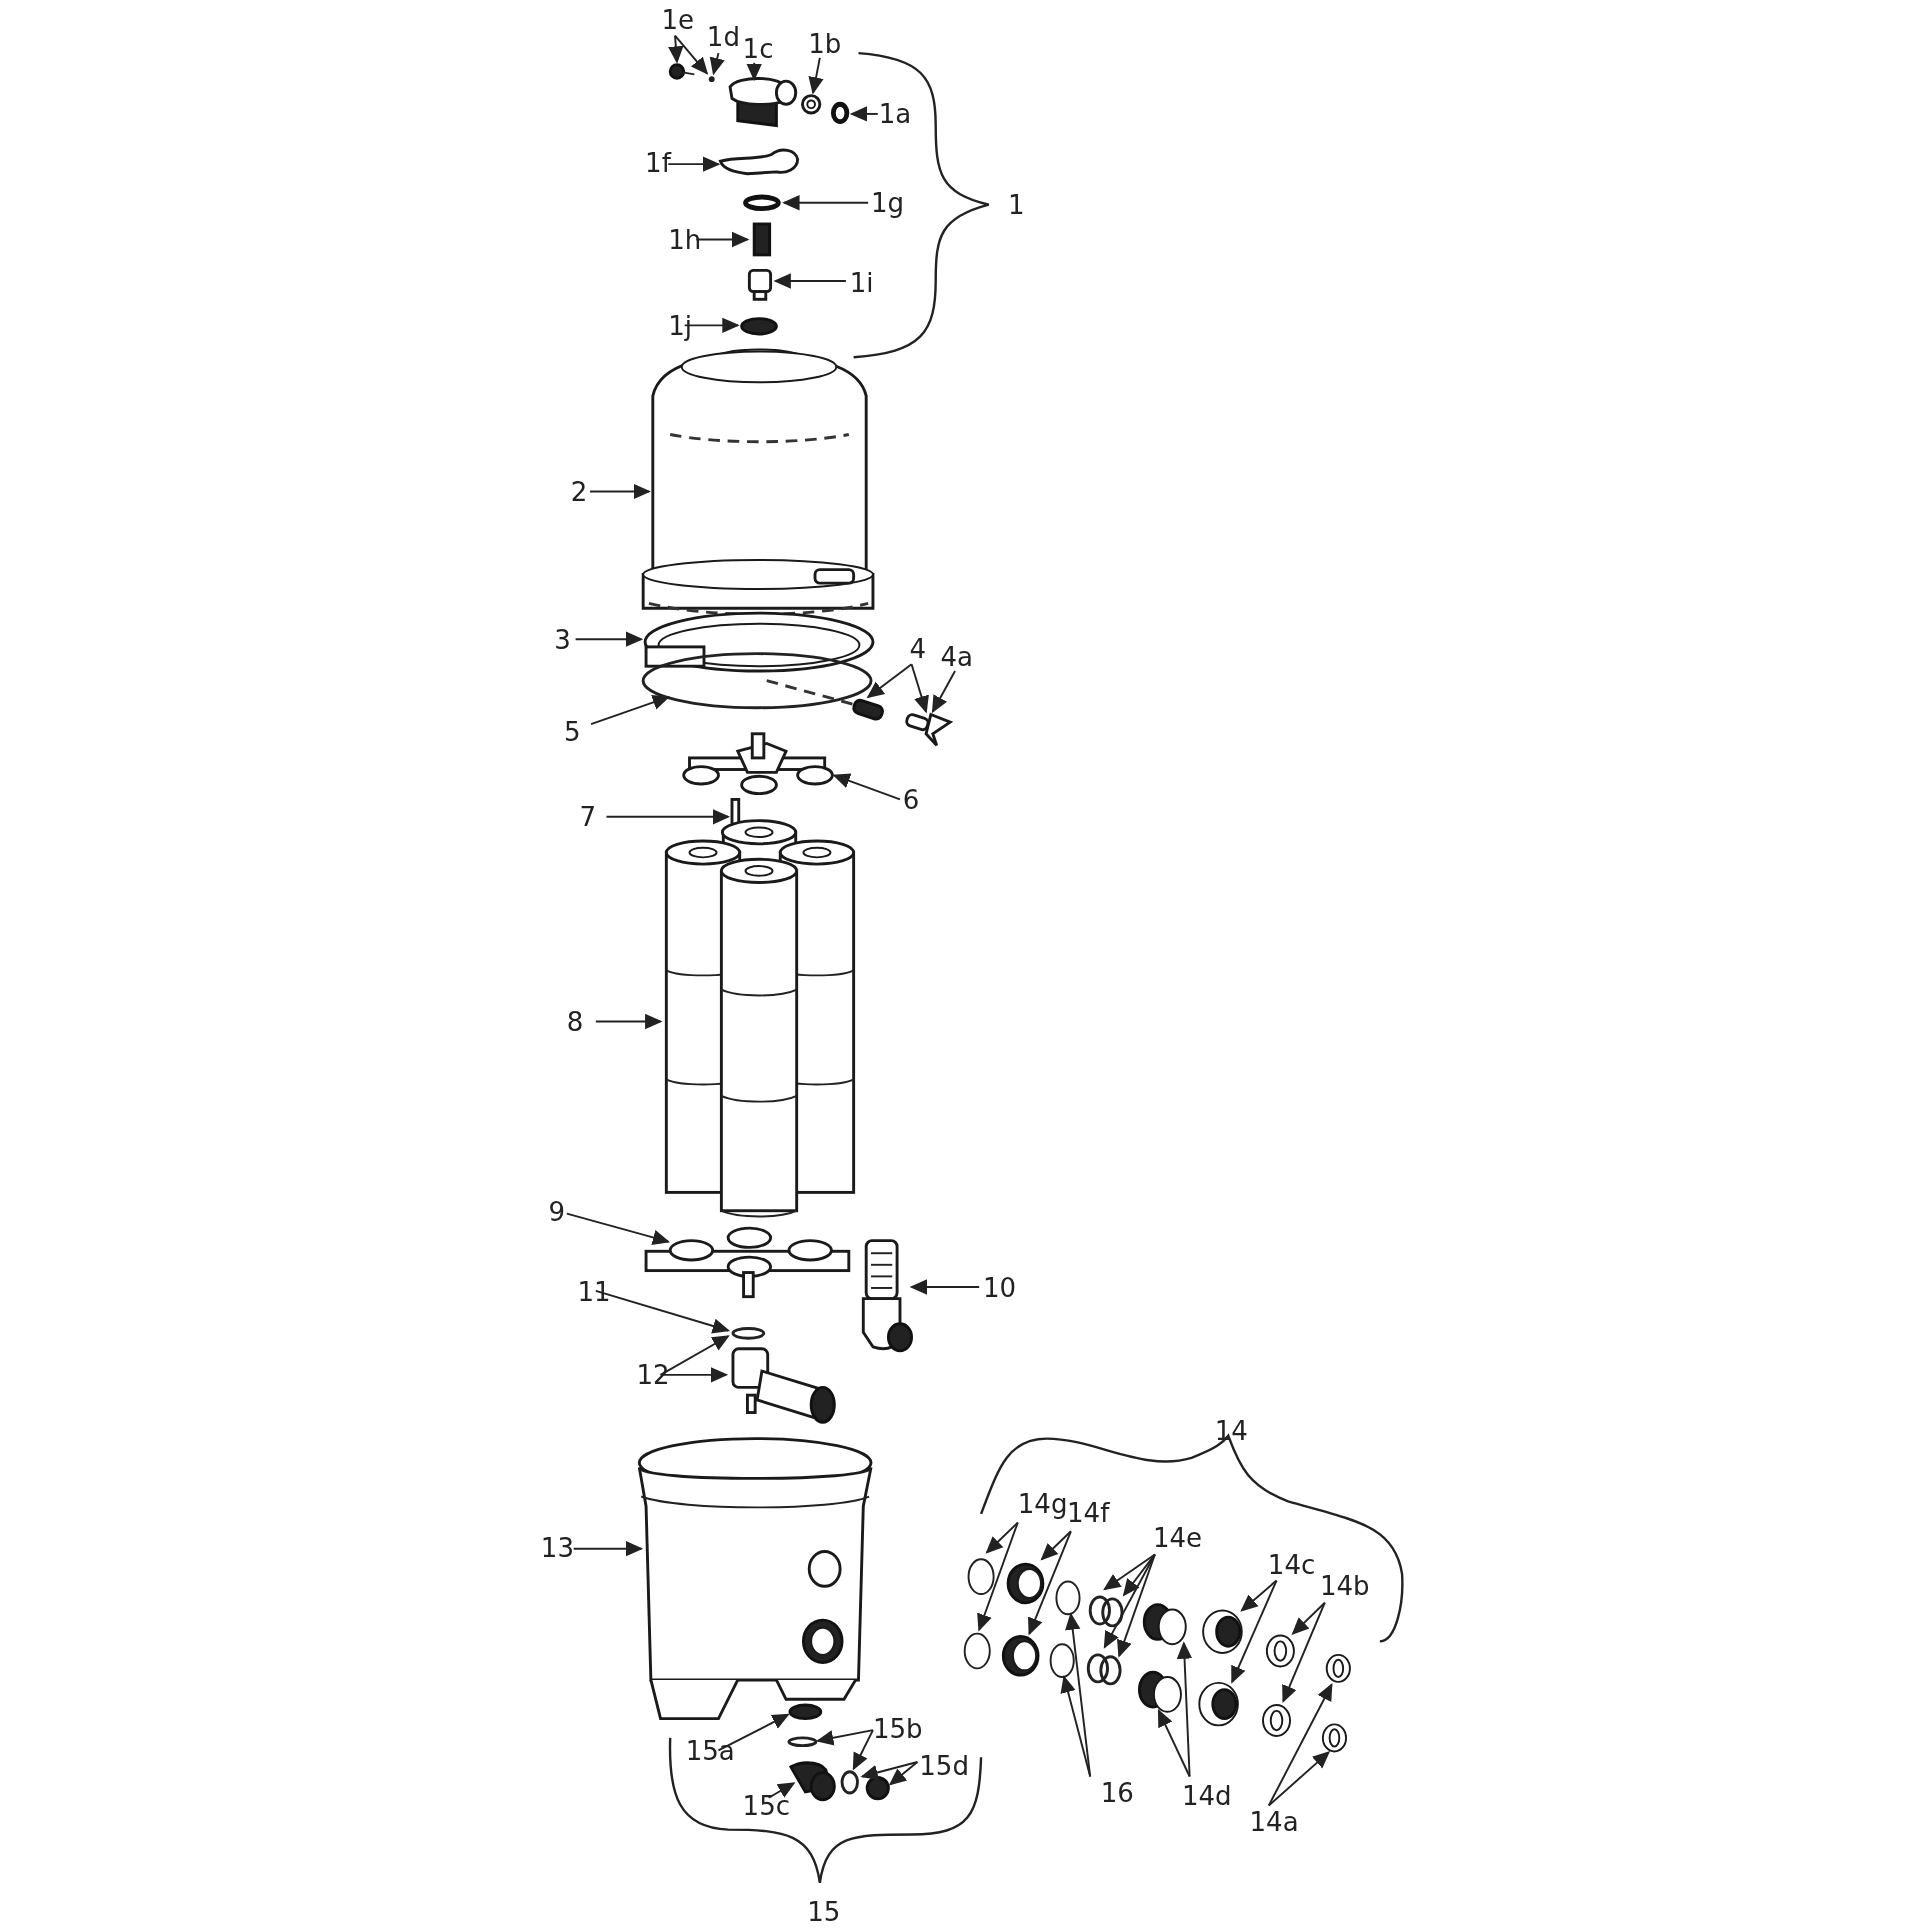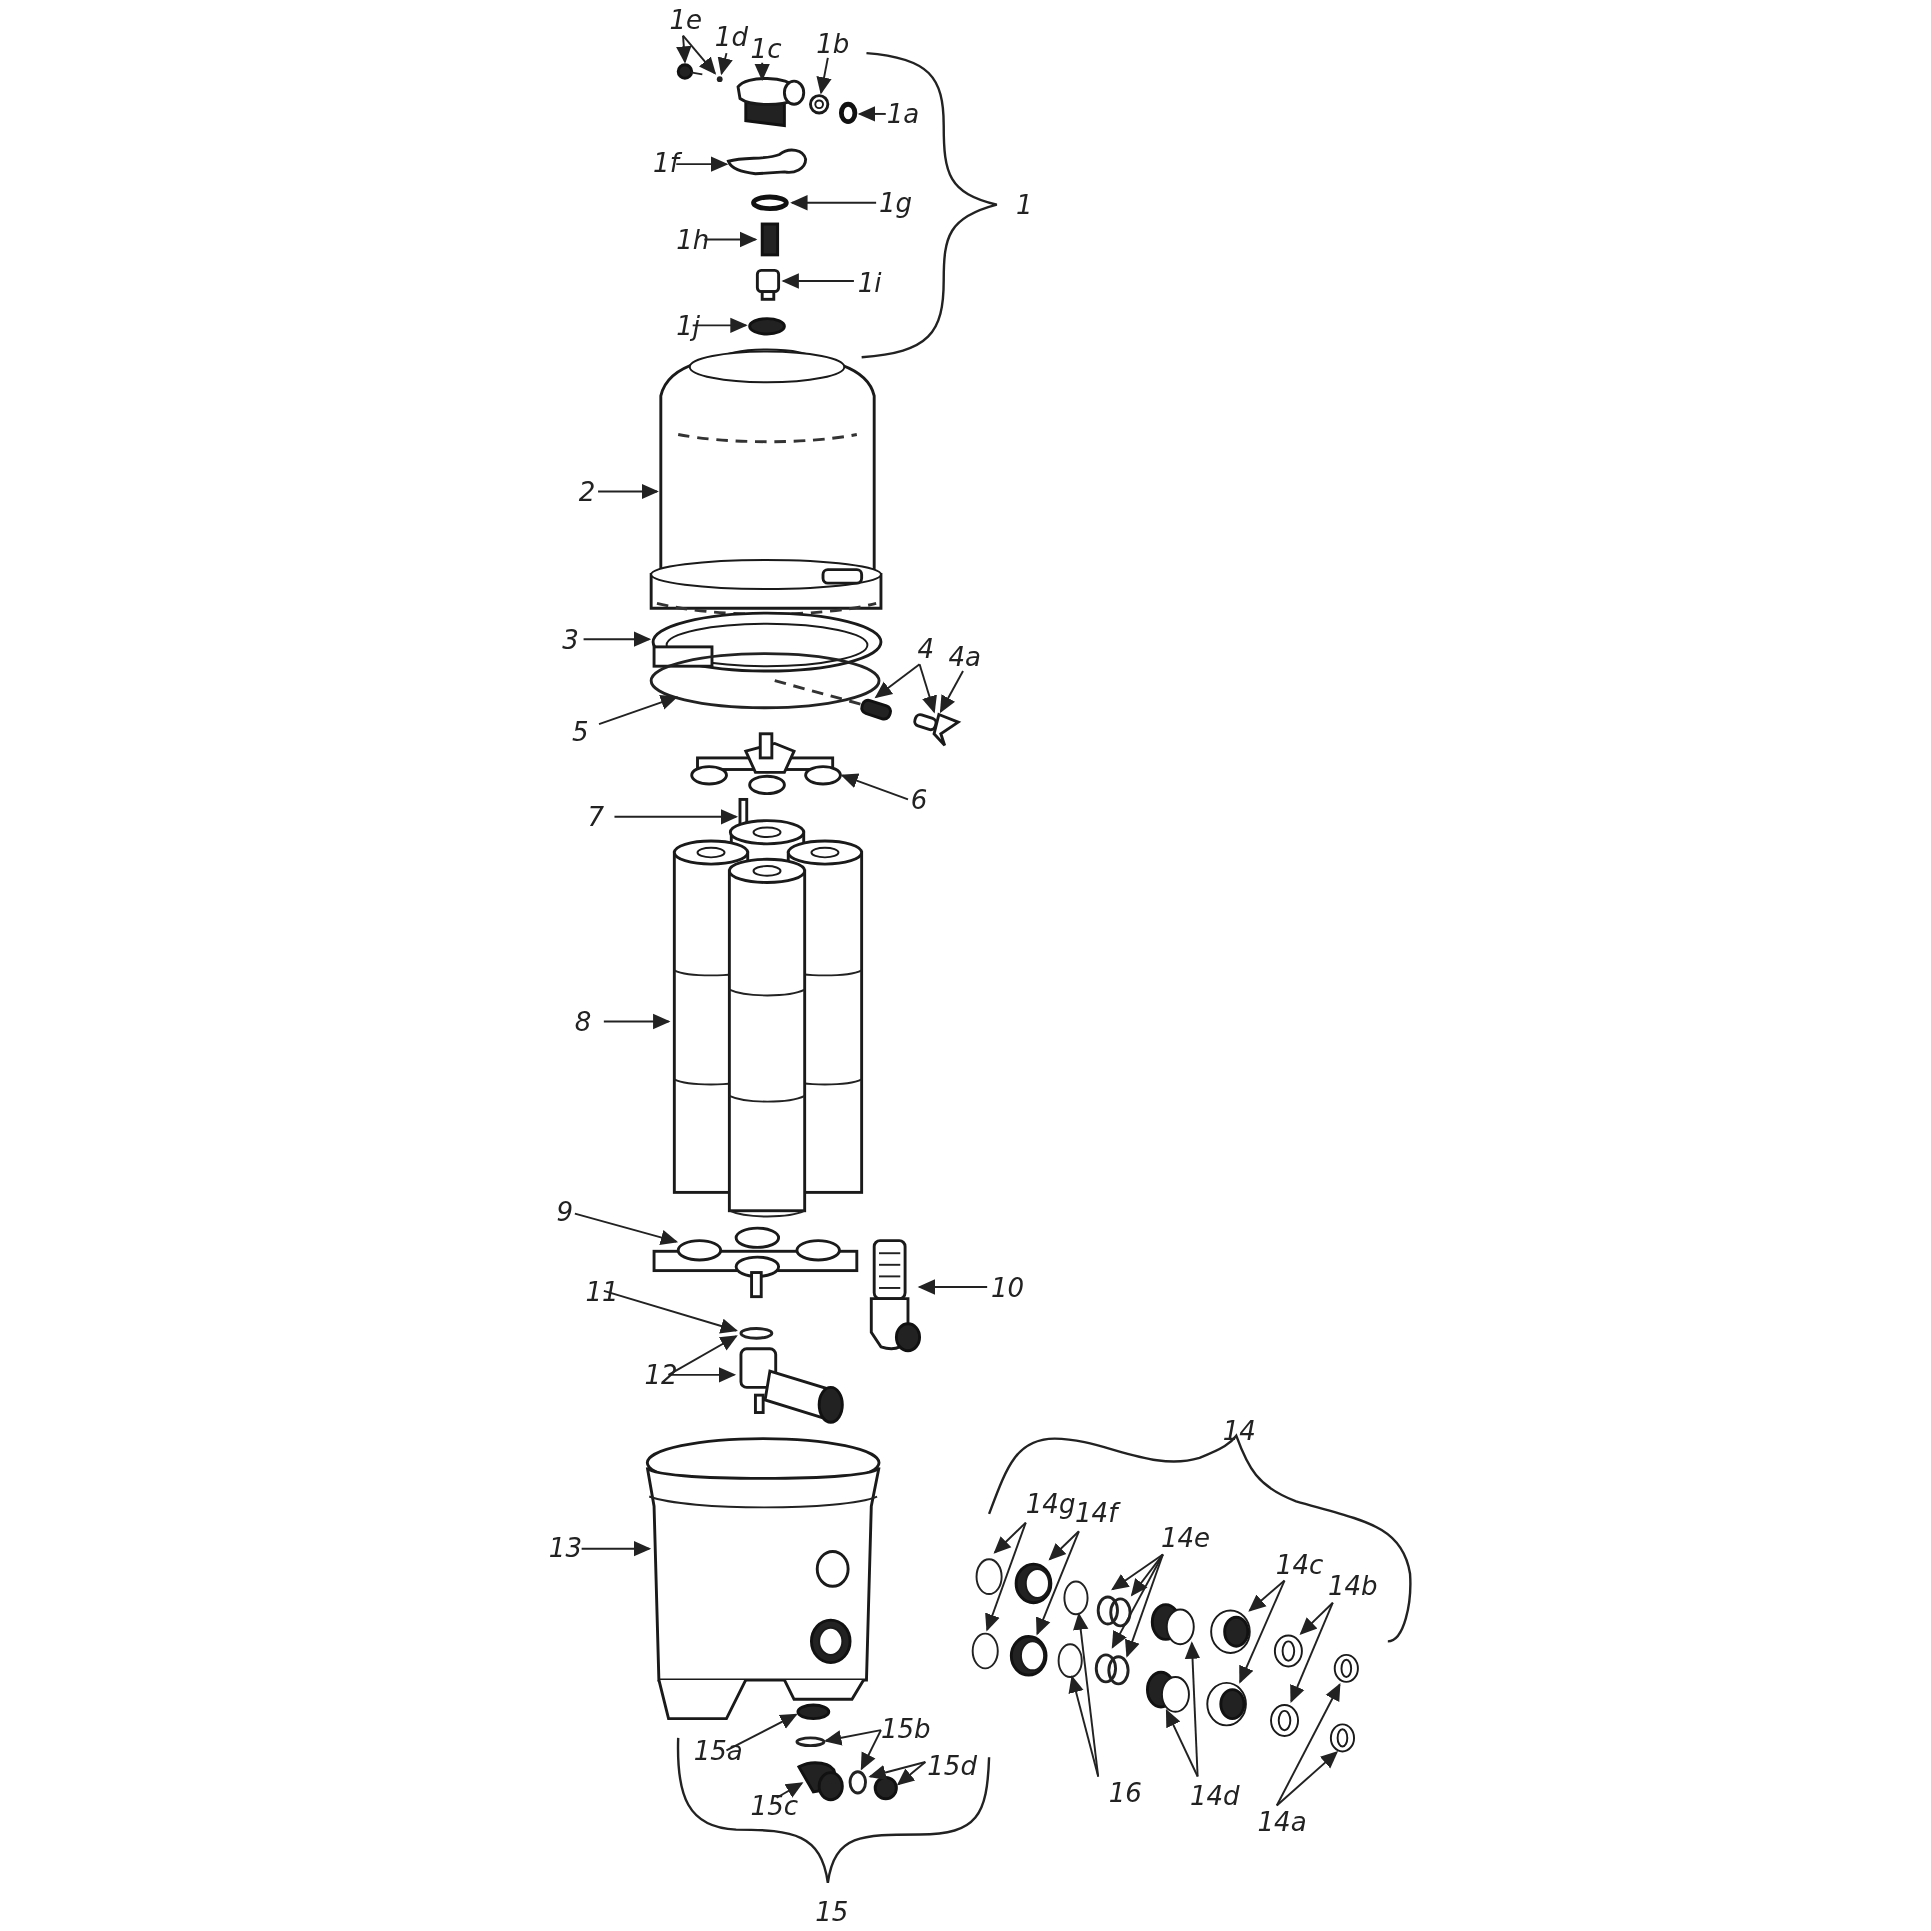--- a/index.html
+++ b/index.html
@@ -1,17 +1,17 @@
 <!DOCTYPE html>
 <html><head>
 <meta charset="utf-8">
 <style>
   html,body{margin:0;padding:0;background:#ffffff;}
   body{width:1931px;height:1931px;overflow:hidden;}
-  #diagram{position:absolute;left:12px;top:0;width:1628px;height:1931px;font-style:italic;}
+  #diagram{position:absolute;left:4px;top:0;width:1628px;height:1931px;}
   svg{display:block;}
   .lbl{font-family:"DejaVu Sans",sans-serif;font-size:27px;fill:#222;}
   .ln{stroke:#222;stroke-width:2;fill:none;}
   .part{stroke:#1a1a1a;stroke-width:3;fill:#fff;}
   .thin{stroke:#1a1a1a;stroke-width:2;fill:#fff;}
   .dark{stroke:#111;stroke-width:3;fill:#222;}
   .dash{stroke:#333;stroke-width:3;fill:none;stroke-dasharray:12 8;}
   .brace{stroke:#222;stroke-width:2.5;fill:none;}
   .callout{cursor:pointer;}
 </style>

